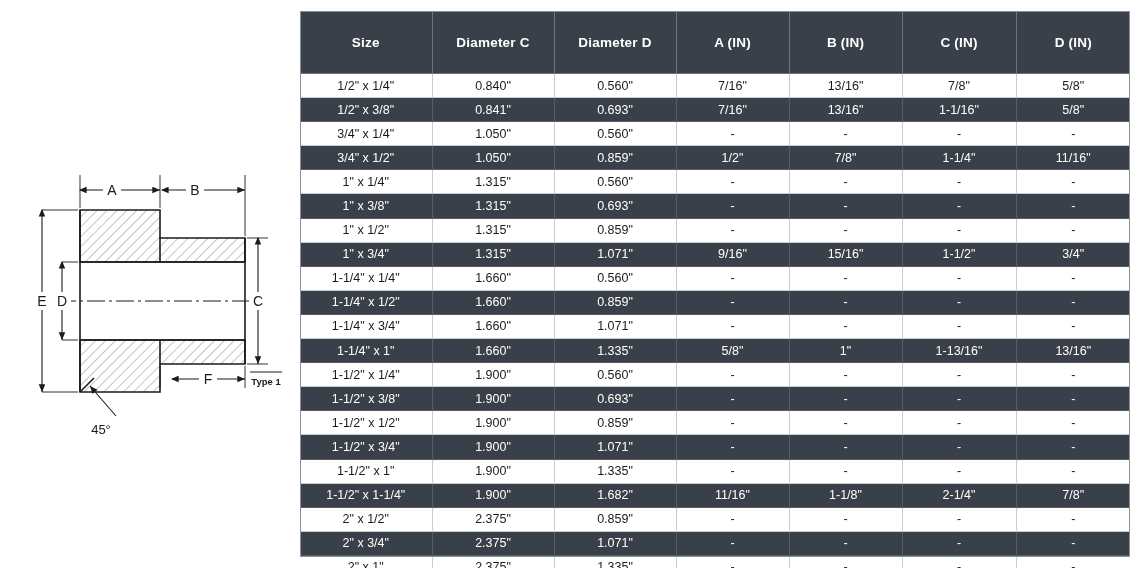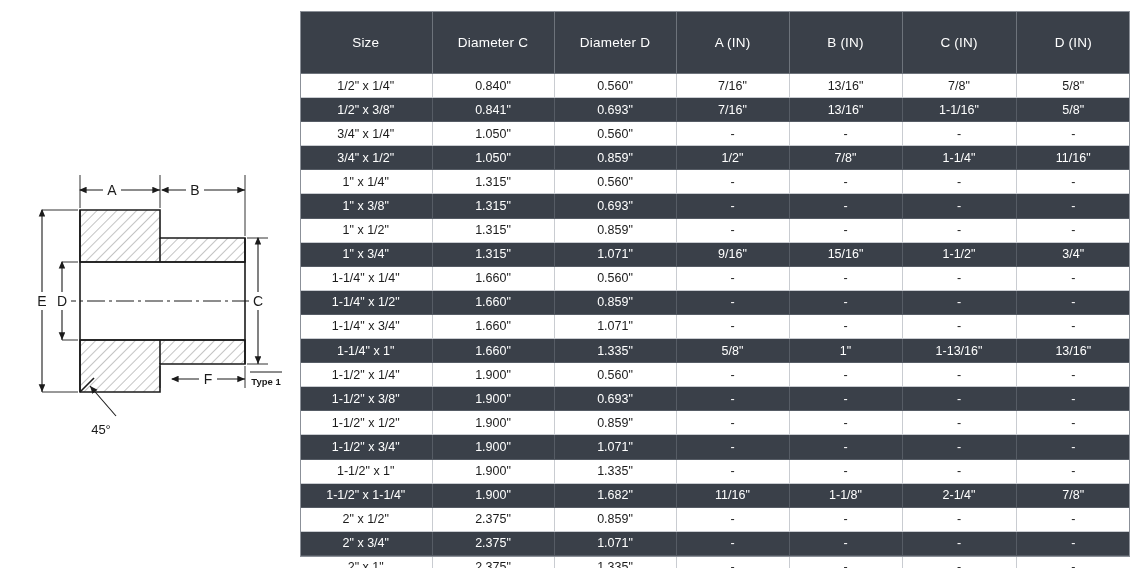--- a/index.html
+++ b/index.html
@@ -49,21 +49,21 @@
   table.spec col.c-dd     { width: 122px; }
   table.spec col.c-a      { width: 113px; }
   table.spec col.c-b      { width: 113px; }
   table.spec col.c-c      { width: 114px; }
   table.spec col.c-d      { width: 114px; }
 
   table.spec thead th {
     background: #3a4049;
     color: #ffffff;
     font-size: 13.5px;
-    font-weight: normal;
+    font-weight: bold;
     height: 60px;
     text-align: center;
     vertical-align: middle;
     border-right: 1px solid #6d737b;
     border-bottom: 1px solid #6d737b;
     letter-spacing: 0.2px;
   }
   table.spec thead th:last-child { border-right: none; }
 
   table.spec tbody td {

